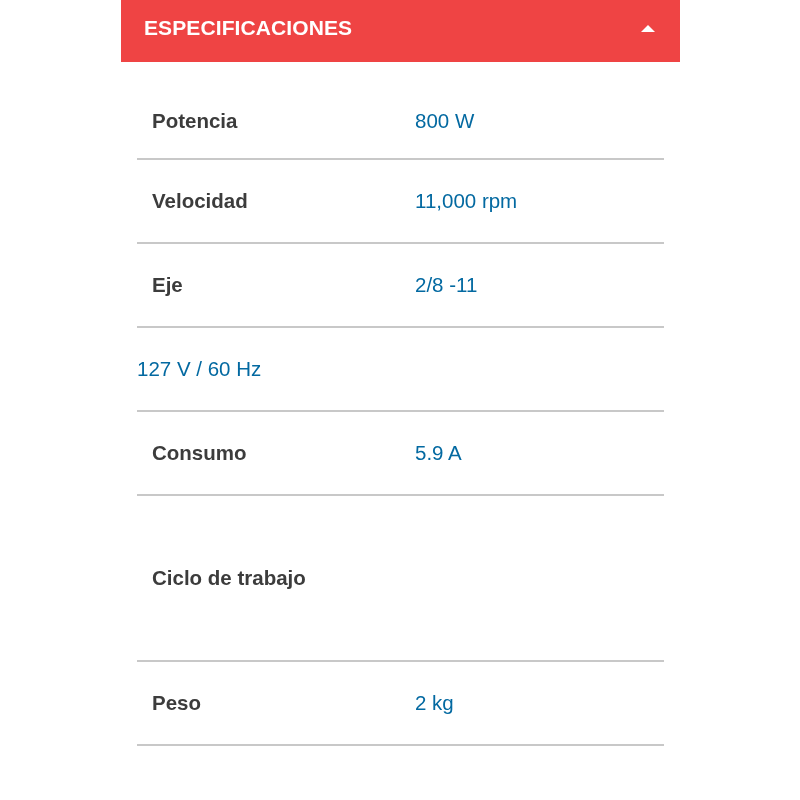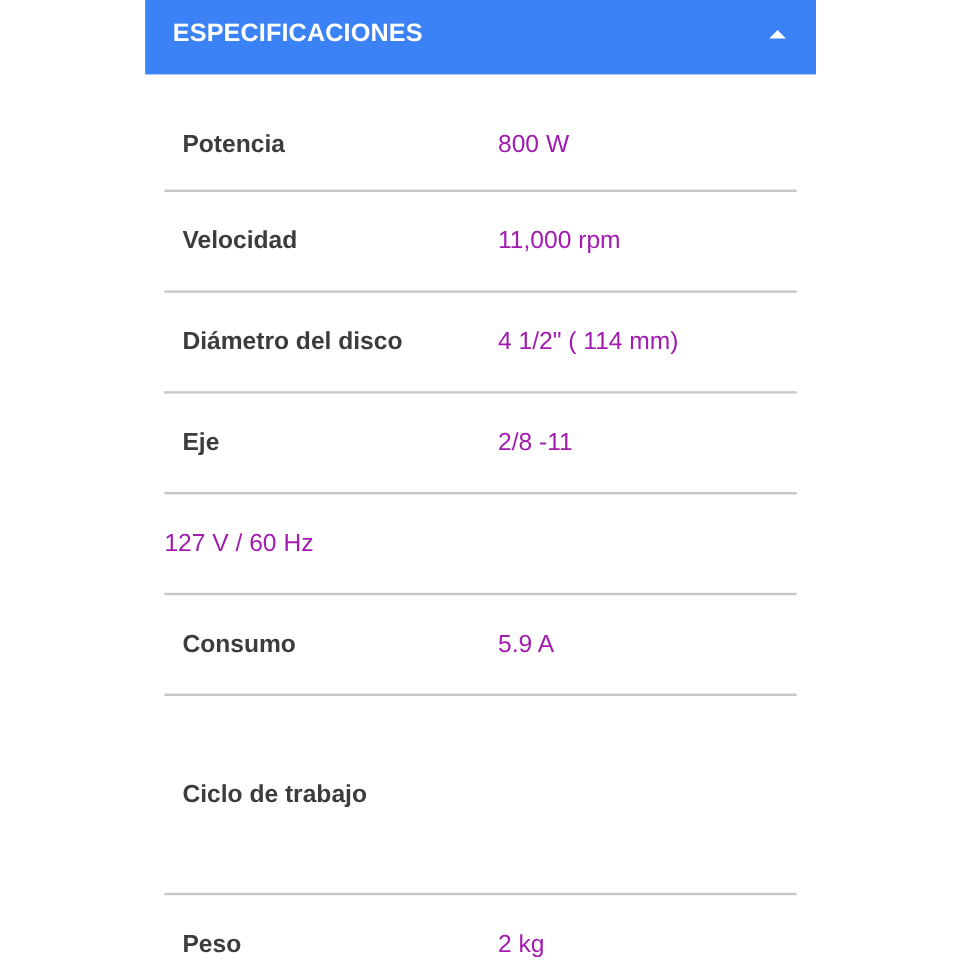--- a/index.html
+++ b/index.html
@@ -15,21 +15,21 @@
       color: #3a3a3a;
     }
     .panel {
       position: absolute;
       left: 121px;
       top: 0;
       width: 559px;
     }
     .header {
       height: 62px;
-      background: #3b82f6;
+      background: #ef4444;
       display: flex;
       align-items: center;
       justify-content: space-between;
       padding: 0 23px 0 23px;
       box-sizing: border-box;
       cursor: pointer;
     }
     .header-title {
       color: #ffffff;
       font-size: 21px;
@@ -63,21 +63,21 @@
       width: 278px;
       padding-left: 15px;
       box-sizing: border-box;
       font-weight: bold;
       font-size: 20.5px;
       color: #3c3c3c;
     }
     .value {
       flex: 1;
       font-size: 20.5px;
-      color: #a21caf;
+      color: #0369a1;
       line-height: 30px;
       padding-right: 20px;
       box-sizing: border-box;
       max-width: 260px;
     }
   </style>
 </head>
 <body>
 
 <div class="panel">
@@ -89,24 +89,20 @@
   <div class="rows">
     <div class="row first">
       <div class="label">Potencia</div>
       <div class="value">800 W</div>
     </div>
     <div class="row single">
       <div class="label">Velocidad</div>
       <div class="value">11,000 rpm</div>
     </div>
     <div class="row single">
-      <div class="label">Diámetro del disco</div>
-      <div class="value">4 1/2" ( 114 mm)</div>
-    </div>
-    <div class="row single">
       <div class="label">Eje</div>
       <div class="value">2/8 -11</div>
     </div>
     <div class="row single">
       <div class="value">127 V / 60 Hz</div>
     </div>
     <div class="row single">
       <div class="label">Consumo</div>
       <div class="value">5.9 A</div>
     </div>

